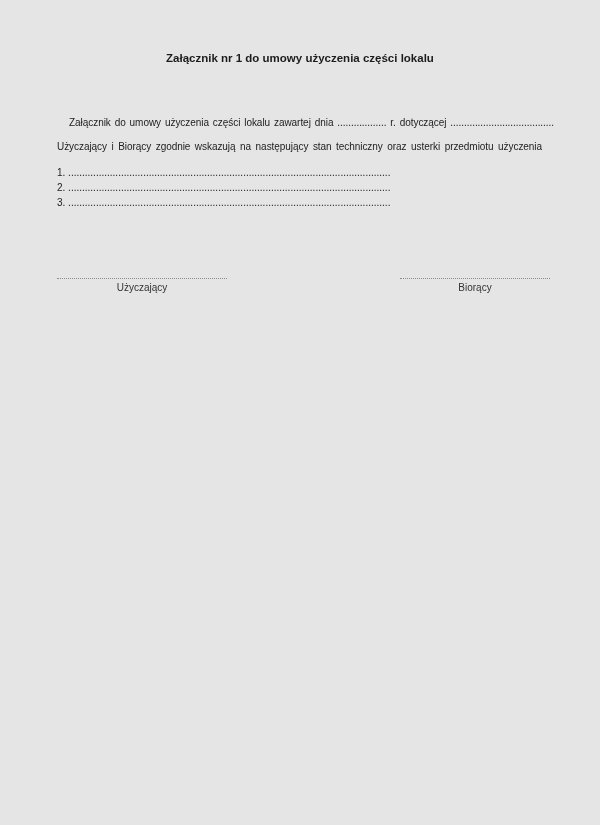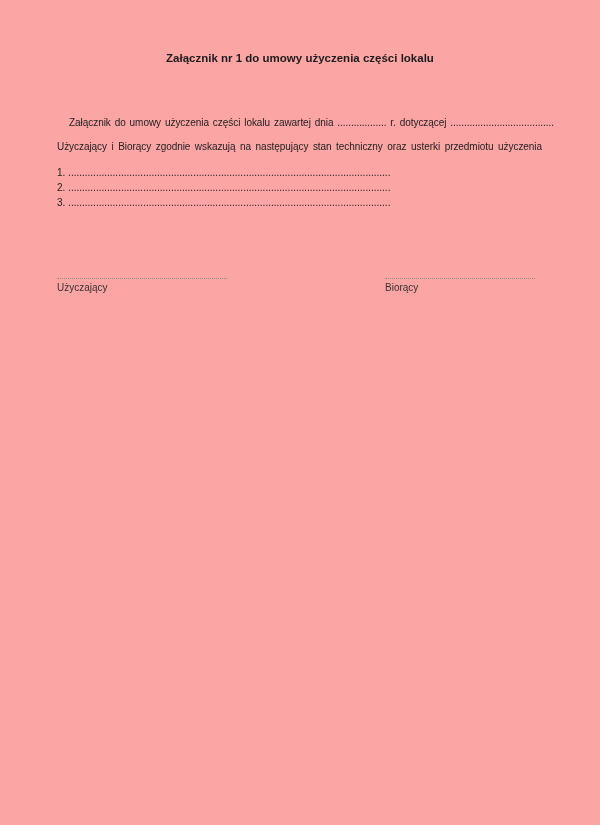--- a/index.html
+++ b/index.html
@@ -4,21 +4,21 @@
 <style>
   html, body {
     margin: 0;
     padding: 0;
     background: #ffffff;
   }
   .page {
     position: relative;
     width: 600px;
     height: 825px;
-    background: #fca5a5;
+    background: #e5e5e5;
     font-family: "Liberation Sans", sans-serif;
     color: #222222;
     font-size: 10px;
     overflow: hidden;
   }
   .doc-title {
     position: absolute;
     top: 52px;
     left: 0;
     right: 0;
@@ -68,29 +68,29 @@
   }
   .sig {
     position: absolute;
     top: 270px;
   }
   .sig-left {
     left: 57px;
     width: 170px;
   }
   .sig-right {
-    left: 385px;
+    left: 400px;
     width: 150px;
   }
   .sig-line {
     height: 8px;
     border-bottom: 1px dotted #8c8c8c;
   }
   .sig-label {
-    text-align: left;
+    text-align: center;
     padding-top: 3px;
     color: #333333;
     font-size: 10px;
   }
 </style>
 </head>
 <body>
 
 <div class="page">
 

